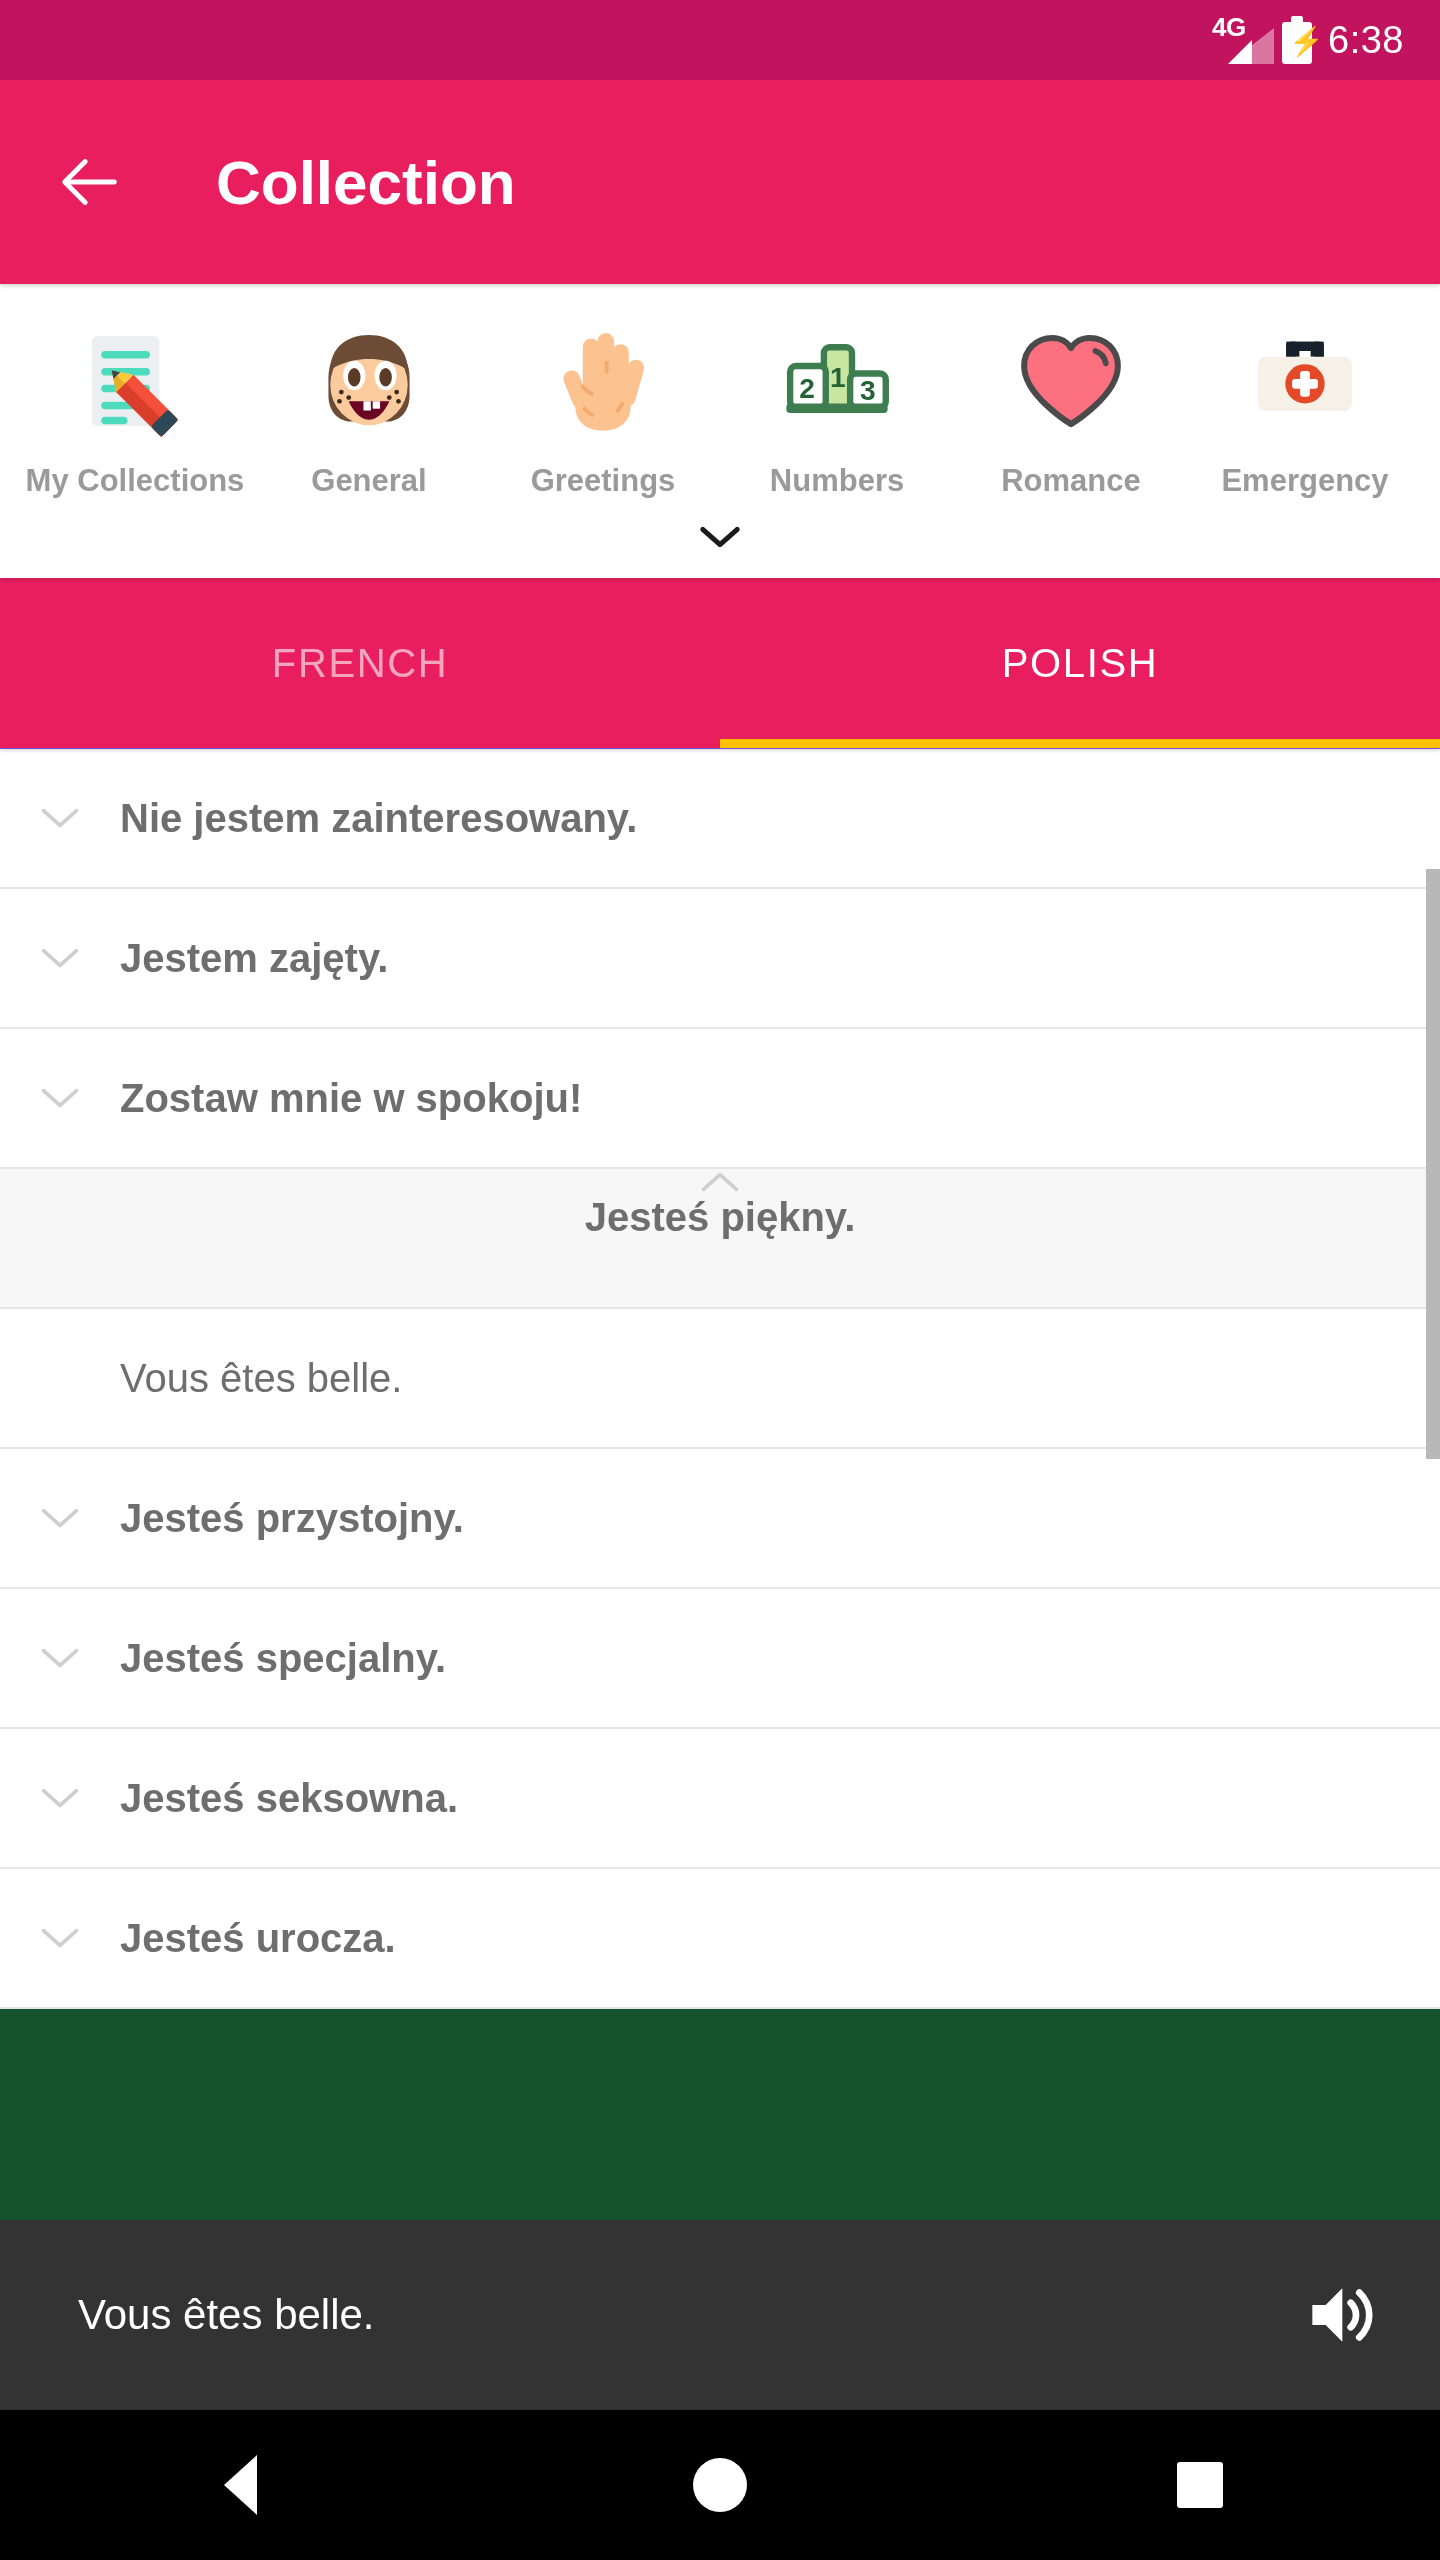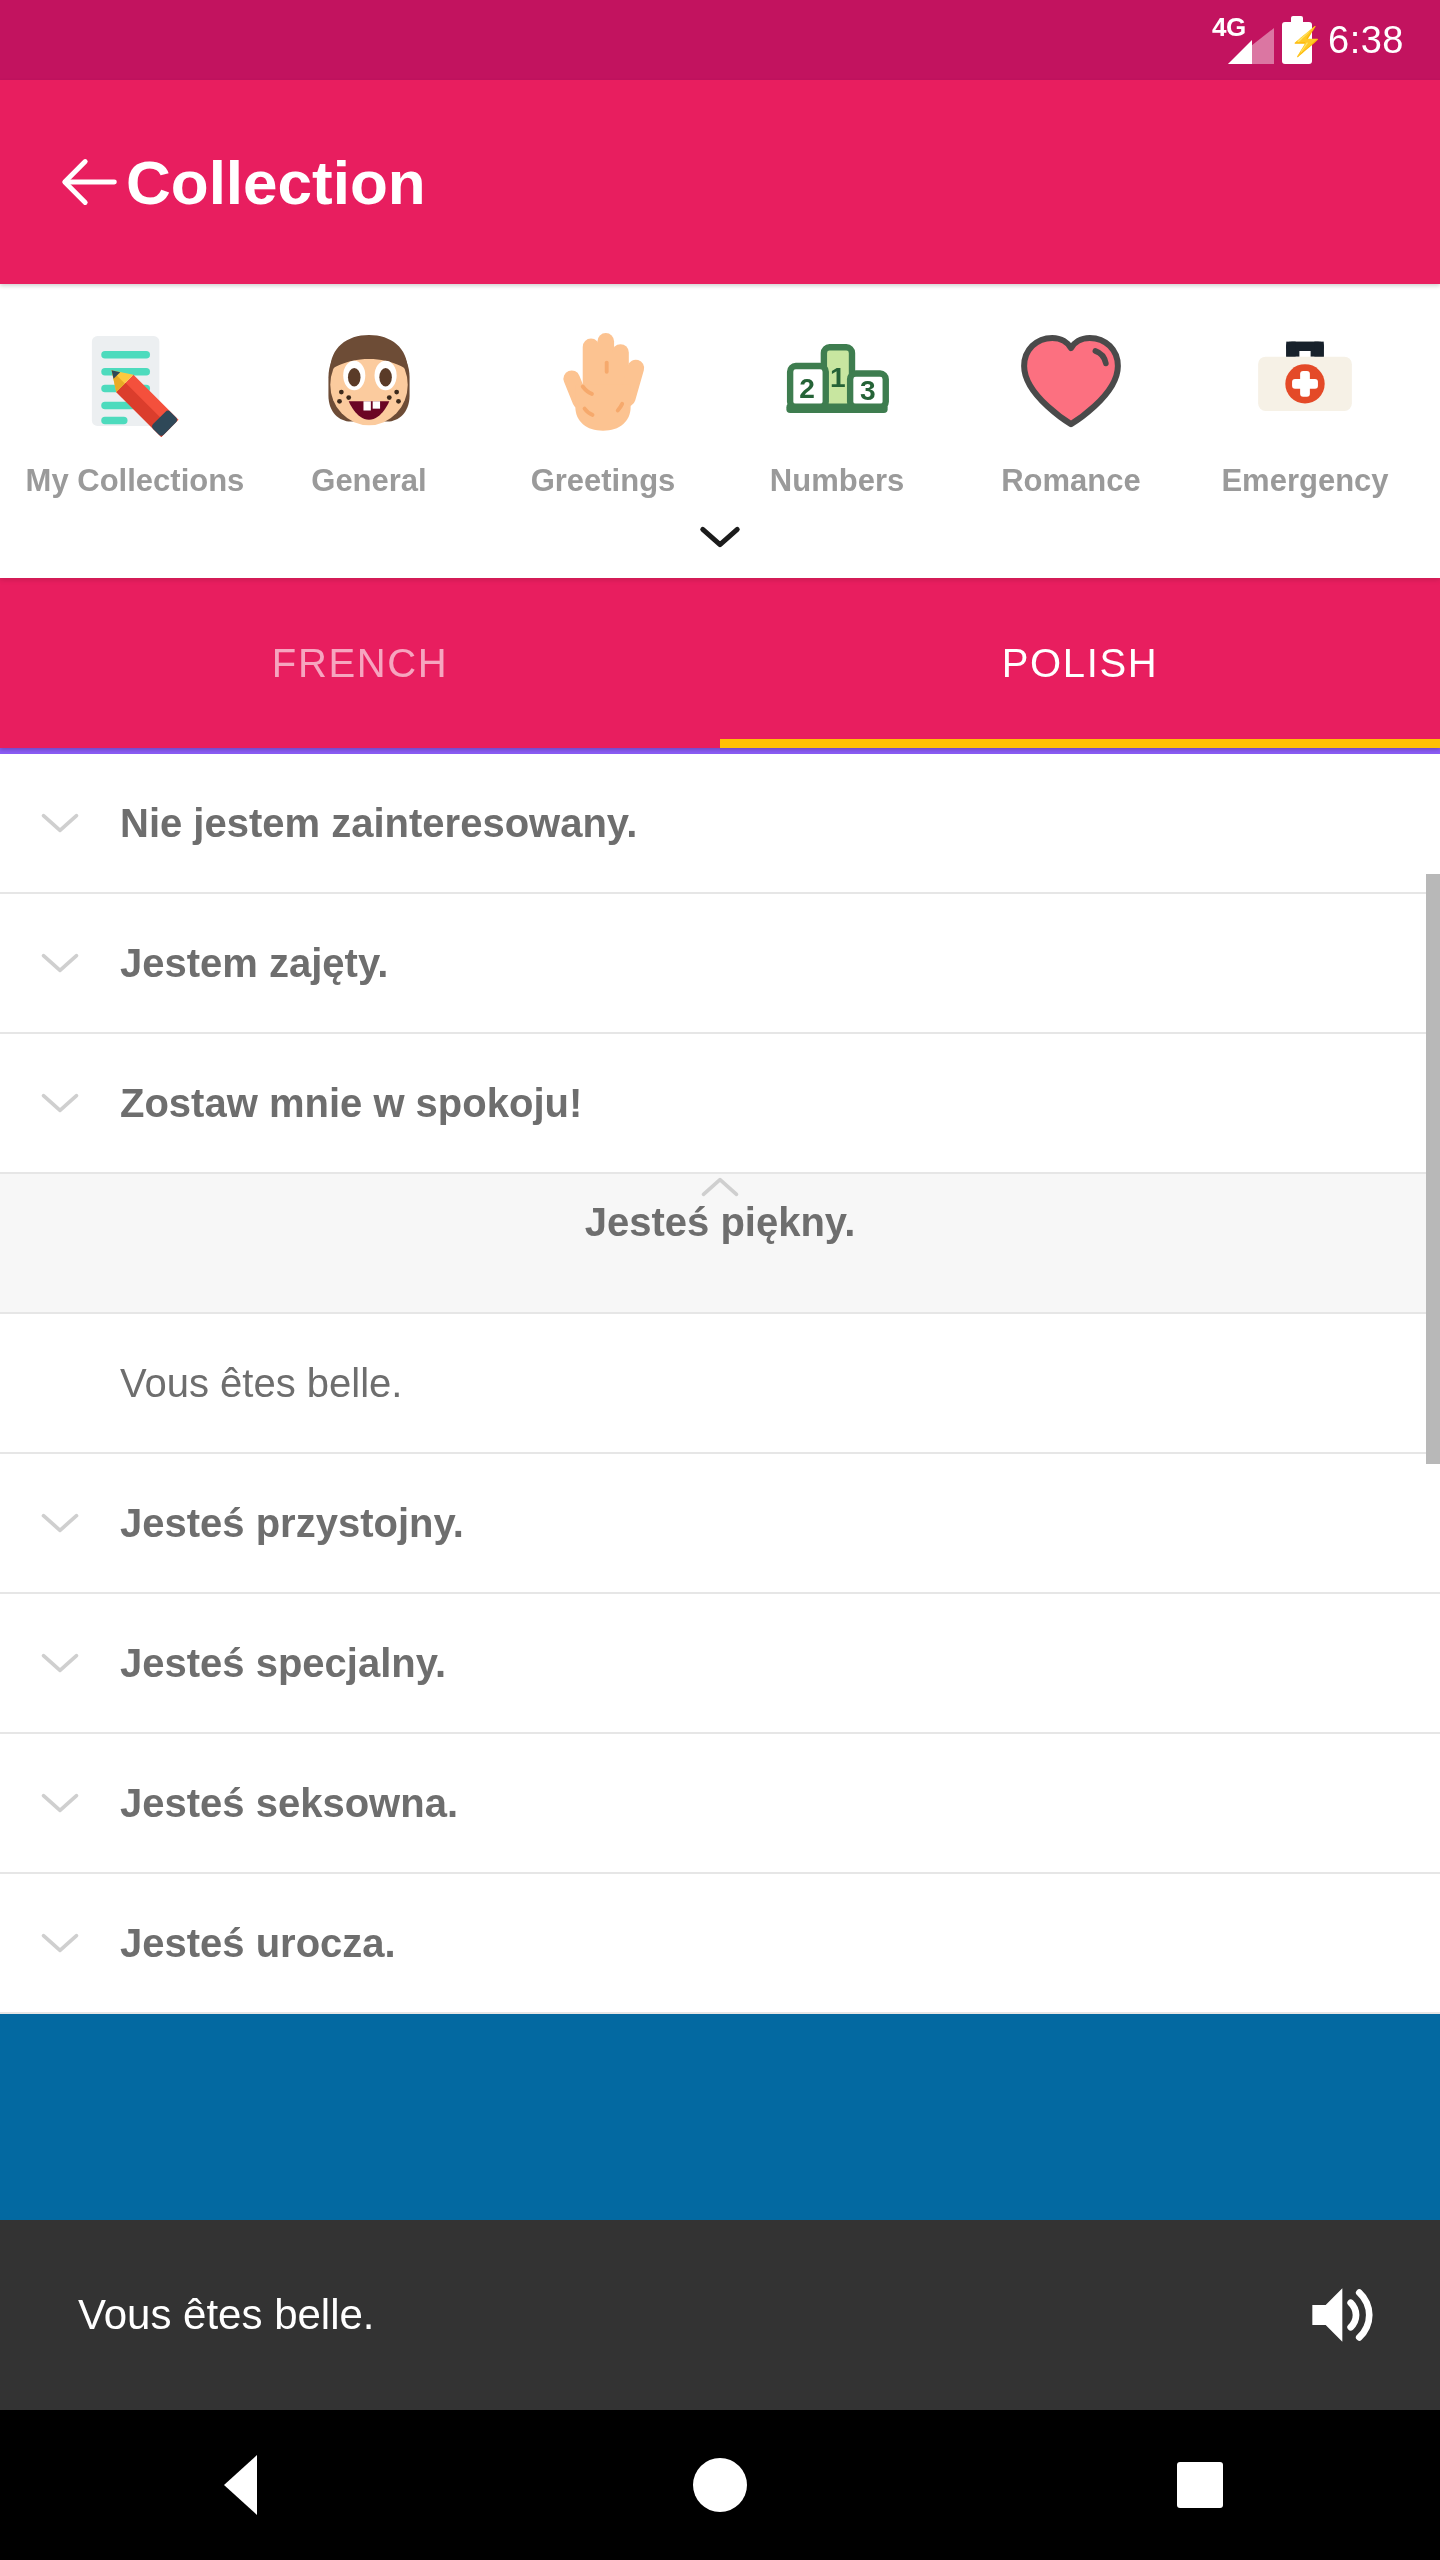--- a/index.html
+++ b/index.html
@@ -129,20 +129,21 @@
     width: 70px;
     height: 70px;
     position: relative;
     cursor: pointer;
     flex: 0 0 auto;
   }
   .app-title {
     font-size: 62px;
     color: #ffffff;
     font-weight: bold;
+    margin-left: 90px;
     letter-spacing: 0px;
   }
 
   
   .categories-panel {
     background: #ffffff;
     flex: 0 0 auto;
     padding-top: 22px;
     position: relative;
     z-index: 4;
@@ -218,22 +219,22 @@
     left: 0; right: 0; bottom: 0;
     height: 9px;
     background: #ffc005;
   }
 
   
   .list-area {
     flex: 1 1 auto;
     position: relative;
     overflow: hidden;
-    background: #0369a1;
-    border-top: 6px solid #8b5cf6;
+    background: #14532d;
+    border-top: 1px solid #8b5cf6;
   }
   .row {
     height: 140px;
     display: flex;
     align-items: center;
     border-bottom: 2px solid #e6e6e6;
     box-sizing: border-box;
     background: #ffffff;
     cursor: pointer;
   }

